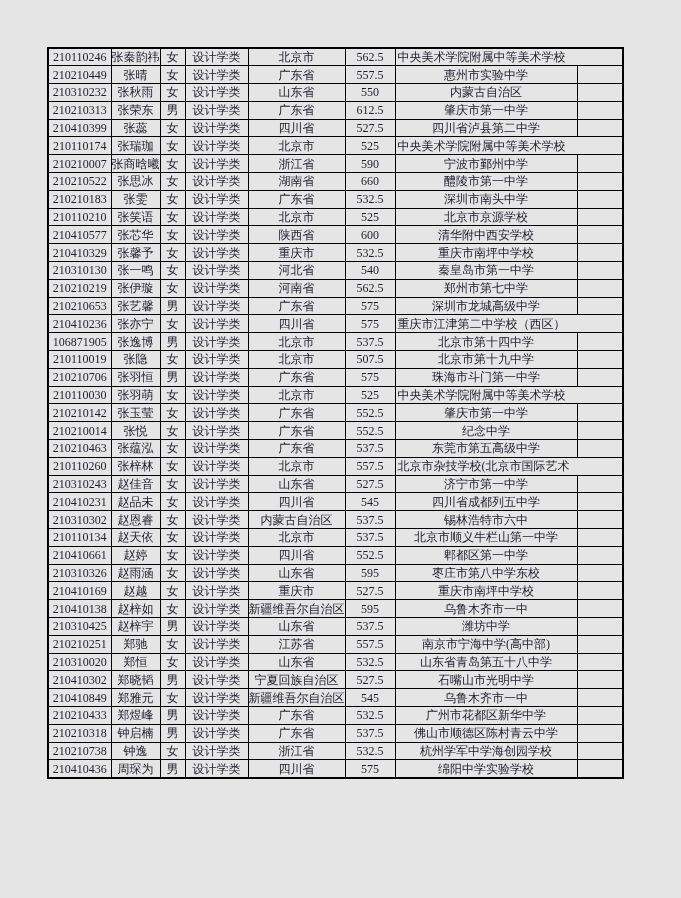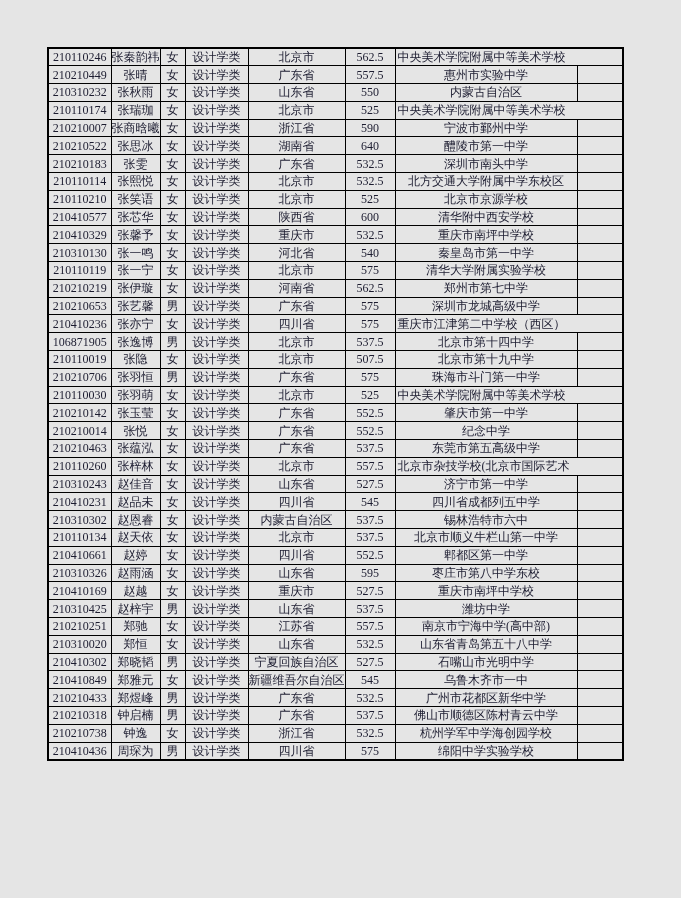--- a/index.html
+++ b/index.html
@@ -96,20 +96,40 @@
           <td class="col-id">210310232</td>
           <td class="col-name">张秋雨</td>
           <td class="col-gender">女</td>
           <td class="col-category">设计学类</td>
           <td class="col-province">山东省</td>
           <td class="col-score">550</td>
           <td class="col-school">内蒙古自治区</td>
           <td class="col-blank"></td>
         </tr>
         <tr>
+          <td class="col-id">210210313</td>
+          <td class="col-name">张荣东</td>
+          <td class="col-gender">男</td>
+          <td class="col-category">设计学类</td>
+          <td class="col-province">广东省</td>
+          <td class="col-score">612.5</td>
+          <td class="col-school">肇庆市第一中学</td>
+          <td class="col-blank"></td>
+        </tr>
+        <tr>
+          <td class="col-id">210410399</td>
+          <td class="col-name">张蕊</td>
+          <td class="col-gender">女</td>
+          <td class="col-category">设计学类</td>
+          <td class="col-province">四川省</td>
+          <td class="col-score">527.5</td>
+          <td class="col-school">四川省泸县第二中学</td>
+          <td class="col-blank"></td>
+        </tr>
+        <tr>
           <td class="col-id">210110174</td>
           <td class="col-name">张瑞珈</td>
           <td class="col-gender">女</td>
           <td class="col-category">设计学类</td>
           <td class="col-province">北京市</td>
           <td class="col-score">525</td>
           <td class="col-school merged" colspan="2">中央美术学院附属中等美术学校</td>
         </tr>
         <tr>
           <td class="col-id">210210007</td>
@@ -120,42 +140,32 @@
           <td class="col-score">590</td>
           <td class="col-school">宁波市鄞州中学</td>
           <td class="col-blank"></td>
         </tr>
         <tr>
           <td class="col-id">210210522</td>
           <td class="col-name">张思冰</td>
           <td class="col-gender">女</td>
           <td class="col-category">设计学类</td>
           <td class="col-province">湖南省</td>
-          <td class="col-score">640</td>
+          <td class="col-score">660</td>
           <td class="col-school">醴陵市第一中学</td>
           <td class="col-blank"></td>
         </tr>
         <tr>
           <td class="col-id">210210183</td>
           <td class="col-name">张雯</td>
           <td class="col-gender">女</td>
           <td class="col-category">设计学类</td>
           <td class="col-province">广东省</td>
           <td class="col-score">532.5</td>
           <td class="col-school">深圳市南头中学</td>
-          <td class="col-blank"></td>
-        </tr>
-        <tr>
-          <td class="col-id">210110114</td>
-          <td class="col-name">张熙悦</td>
-          <td class="col-gender">女</td>
-          <td class="col-category">设计学类</td>
-          <td class="col-province">北京市</td>
-          <td class="col-score">532.5</td>
-          <td class="col-school">北方交通大学附属中学东校区</td>
           <td class="col-blank"></td>
         </tr>
         <tr>
           <td class="col-id">210110210</td>
           <td class="col-name">张笑语</td>
           <td class="col-gender">女</td>
           <td class="col-category">设计学类</td>
           <td class="col-province">北京市</td>
           <td class="col-score">525</td>
           <td class="col-school">北京市京源学校</td>
@@ -185,30 +195,20 @@
           <td class="col-id">210310130</td>
           <td class="col-name">张一鸣</td>
           <td class="col-gender">女</td>
           <td class="col-category">设计学类</td>
           <td class="col-province">河北省</td>
           <td class="col-score">540</td>
           <td class="col-school">秦皇岛市第一中学</td>
           <td class="col-blank"></td>
         </tr>
         <tr>
-          <td class="col-id">210110119</td>
-          <td class="col-name">张一宁</td>
-          <td class="col-gender">女</td>
-          <td class="col-category">设计学类</td>
-          <td class="col-province">北京市</td>
-          <td class="col-score">575</td>
-          <td class="col-school">清华大学附属实验学校</td>
-          <td class="col-blank"></td>
-        </tr>
-        <tr>
           <td class="col-id">210210219</td>
           <td class="col-name">张伊璇</td>
           <td class="col-gender">女</td>
           <td class="col-category">设计学类</td>
           <td class="col-province">河南省</td>
           <td class="col-score">562.5</td>
           <td class="col-school">郑州市第七中学</td>
           <td class="col-blank"></td>
         </tr>
         <tr>
@@ -369,20 +369,30 @@
           <td class="col-blank"></td>
         </tr>
         <tr>
           <td class="col-id">210410169</td>
           <td class="col-name">赵越</td>
           <td class="col-gender">女</td>
           <td class="col-category">设计学类</td>
           <td class="col-province">重庆市</td>
           <td class="col-score">527.5</td>
           <td class="col-school">重庆市南坪中学校</td>
+          <td class="col-blank"></td>
+        </tr>
+        <tr>
+          <td class="col-id">210410138</td>
+          <td class="col-name">赵梓如</td>
+          <td class="col-gender">女</td>
+          <td class="col-category">设计学类</td>
+          <td class="col-province">新疆维吾尔自治区</td>
+          <td class="col-score">595</td>
+          <td class="col-school">乌鲁木齐市一中</td>
           <td class="col-blank"></td>
         </tr>
         <tr>
           <td class="col-id">210310425</td>
           <td class="col-name">赵梓宇</td>
           <td class="col-gender">男</td>
           <td class="col-category">设计学类</td>
           <td class="col-province">山东省</td>
           <td class="col-score">537.5</td>
           <td class="col-school">潍坊中学</td>

